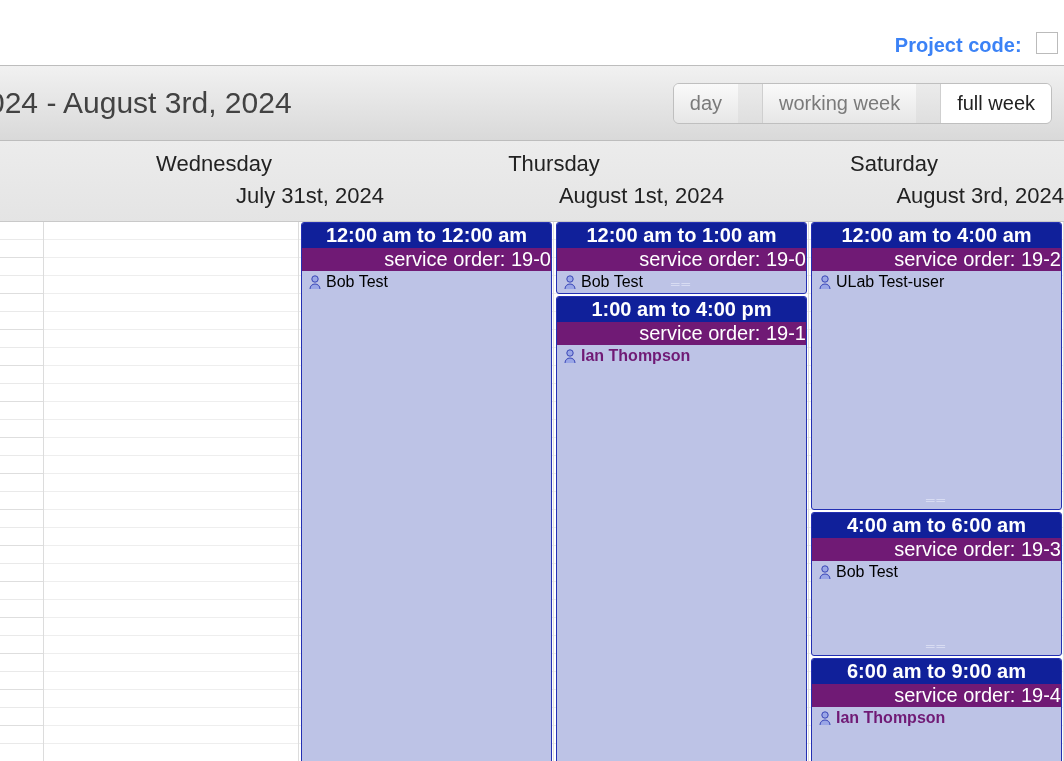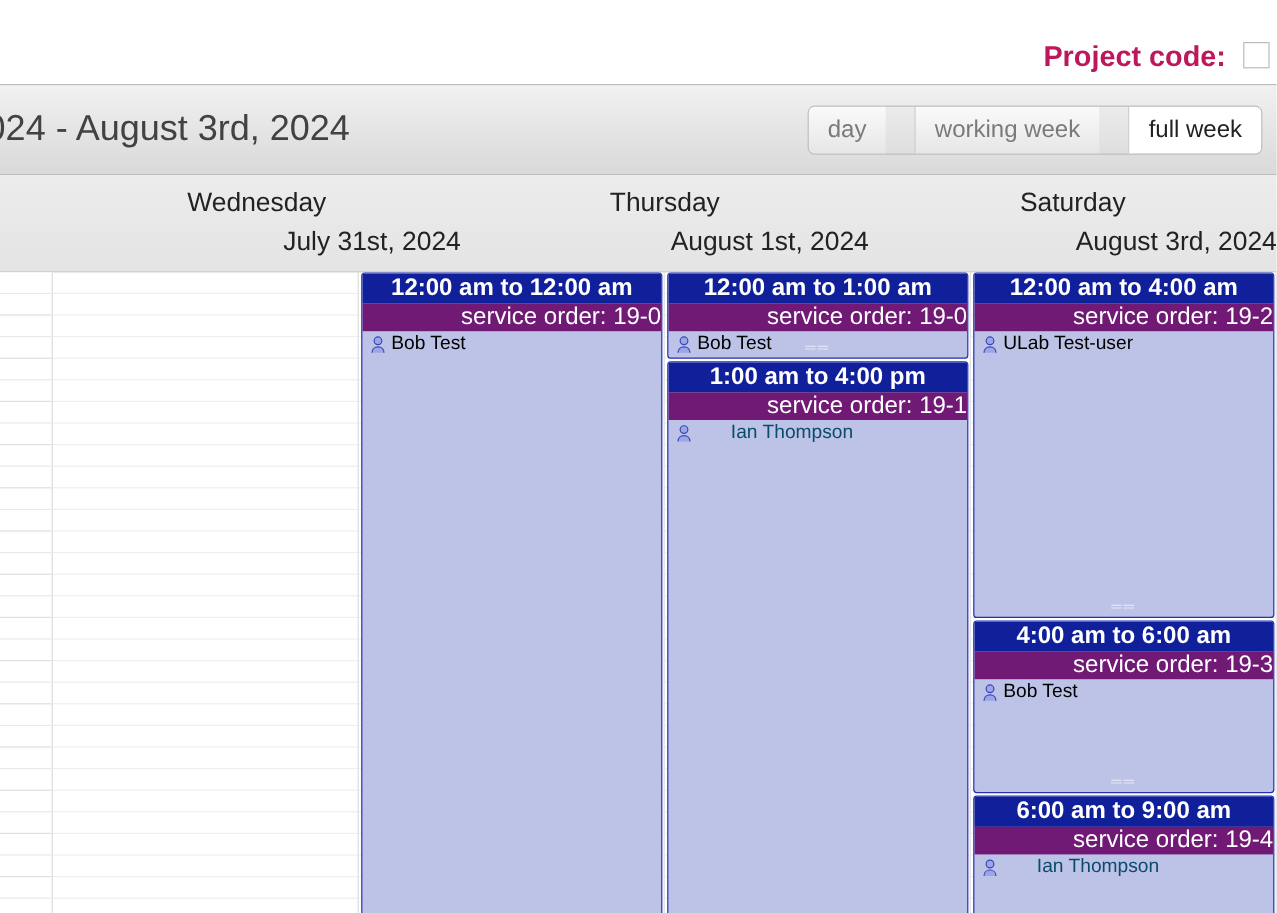--- a/index.html
+++ b/index.html
@@ -1,19 +1,19 @@
 <!DOCTYPE html>
 <html><head>
 <meta charset="utf-8">
 <style>
 * { margin: 0; padding: 0; box-sizing: border-box; font-family: Arial, Helvetica, sans-serif; }
 html, body { width: 1064px; height: 761px; overflow: hidden; background: #fff; }
 
 .topbar { padding: 2px 0 4px; text-align: right; }
-.topbar-label { display: inline-block; font-size: 24px; font-weight: 700; color: #be185d; margin-right: 10px; position: relative; top: -4px; margin-top: 36px; }
+.topbar-label { display: inline-block; font-size: 20px; font-weight: 700; color: #3b82f6; margin-right: 10px; position: relative; top: -4px; margin-top: 36px; }
 .topbar-box { display: inline-block; border: 1px solid #bbb; background: #fff; padding: 2px 10px; margin-right: 6px; position: relative; top: -2px; height: 22px; overflow: hidden; }
 
 .header {
   height: 76px;
   background: linear-gradient(#f1f1f1, #d9d9d9);
   border-top: 1px solid #bdbdbd;
   border-bottom: 1px solid #bdbdbd;
   display: flex; align-items: center; justify-content: space-between;
   padding: 0 12px 0 0;
 }
@@ -43,21 +43,21 @@
   position: absolute; left: 2px; right: 2px;
   background: #bdc3e6;
   border: 1px solid #2430b3;
   border-radius: 3px;
   overflow: hidden;
 }
 .event .time { background: #10209a; color: #fff; text-align: center; font-size: 20px; font-weight: 700; padding: 1px 0; }
 .event .order { background: #701a75; color: #fff; text-align: right; font-size: 20px; }
 .event .who { padding: 2px 6px; display: flex; align-items: center; gap: 4px; }
 .event .who .name { font-size: 16px; color: #000; }
-.event .who .name.ian { color: #0c4a6e; font-weight: 400; margin-left: 28px; }
+.event .who .name.ian { color: #701a75; font-weight: 700; }
 
 .person-icon { width: 14px; height: 16px; display: inline-block; }
 .person-icon svg { display: block; }
 
 .event .handle { position: absolute; left: 50%; transform: translateX(-50%); bottom: 2px; color: #e0e3f5; font-size: 12px; letter-spacing: 2px; }
 </style>
 </head>
 <body>
 
 <div class="topbar">

